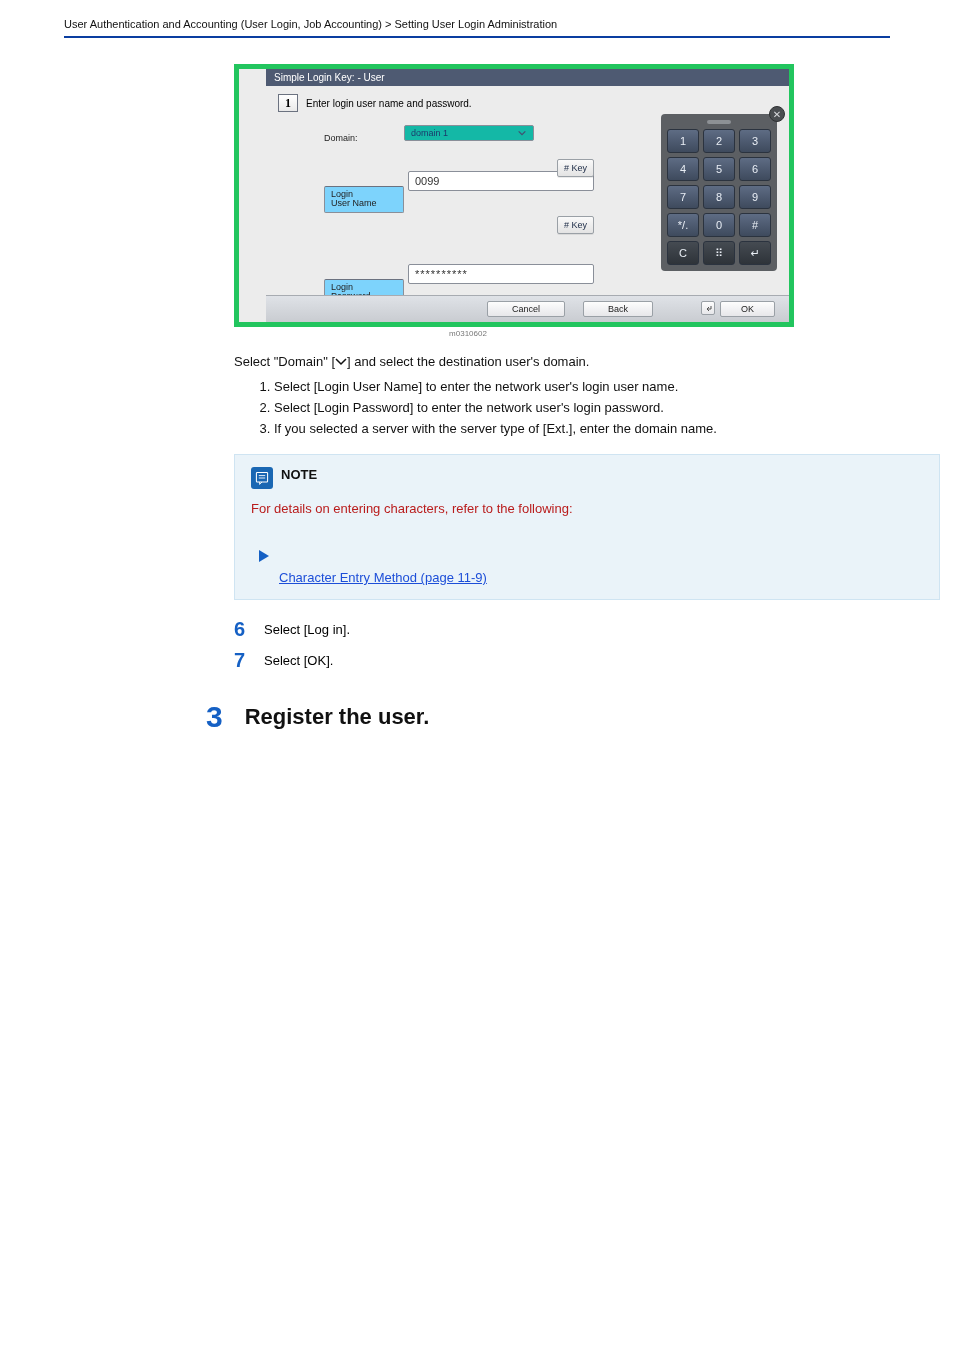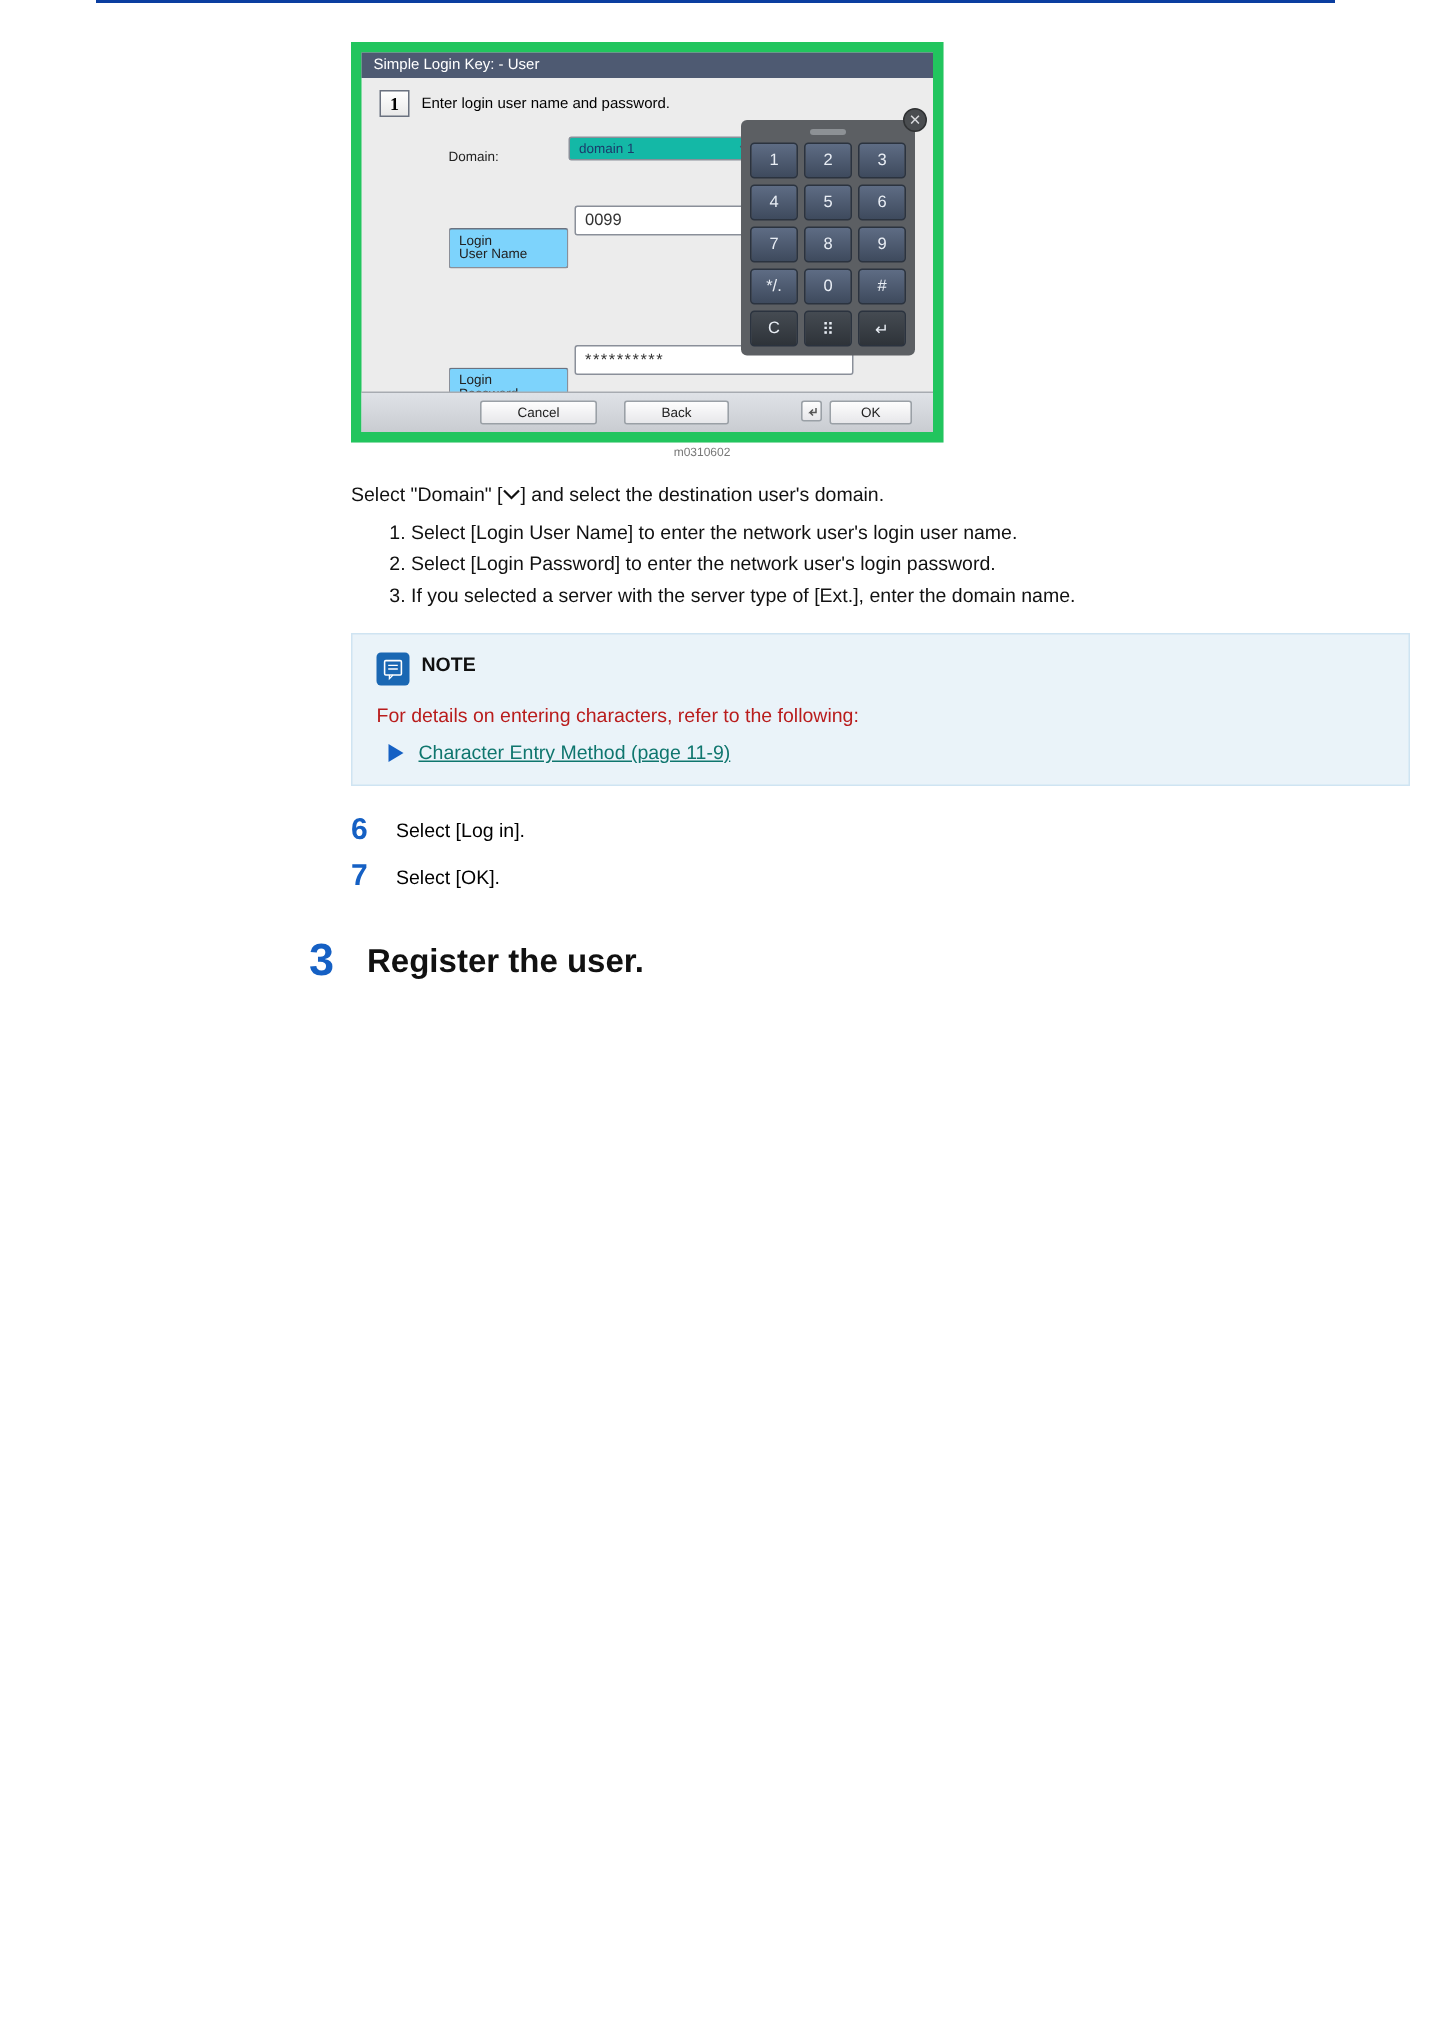--- a/index.html
+++ b/index.html
@@ -28,25 +28,26 @@
     background: #0a3ea0;
     margin: 0 64px 26px 64px;
   }
   .content {
     padding: 0 64px;
   }
   .screenshot-wrap {
     margin-left: 170px;
   }
   .screenshot {
-    width: 395px;
-    border: 7px solid #22c55e;
+    width: 560px;
+    border: 5px solid #22c55e;
     background: #ececec;
     font-size: 10px;
     position: relative;
+    padding-left: 27px;
   }
   .ss-titlebar {
     background: #4e5a72;
     color: #fff;
     padding: 3px 8px;
     font-size: 10px;
   }
   .ss-body {
     position: relative;
     padding: 8px 12px 0 12px;
@@ -226,21 +227,21 @@
     color: #b91c1c;
     margin-top: 12px;
   }
   .note-arrow {
     margin: 10px 0 0 8px;
     display: flex;
     align-items: center;
     gap: 10px;
     font-size: 13px;
   }
-  .note-link { color: #0f766e; text-decoration: underline; }
+  .note-link { color: #1d4ed8; text-decoration: underline; margin-top: 44px; }
   .step-row {
     display: flex;
     align-items: center;
     gap: 12px;
     margin: 8px 0 0 170px;
     font-size: 13px;
   }
   .step-num {
     font-size: 20px;
     font-weight: bold;
@@ -278,20 +279,24 @@
   .enterkeymini {
     width:14px;height:14px;display:inline-block;margin-right:2px;vertical-align:-2px;
     background: linear-gradient(#fdfdfd,#e7e7ea);
     border: 1px solid #9aa0a6;border-radius:2px;position:relative;
   }
 </style>
 </head>
 <body>
 
 <div class="page">
+  <div class="page-header">
+    <div>User Authentication and Accounting (User Login, Job Accounting) &gt; Setting User Login Administration</div>
+    <div class="page-header-right"></div>
+  </div>
   <div class="hr-top"></div>
 
   <div class="content">
     <div class="screenshot-wrap">
       <div class="screenshot">
         <div class="ss-titlebar">Simple Login Key:    - User</div>
         <div class="ss-body">
           <div class="ss-step">
             <div class="ss-stepbox">1</div>
             <div>Enter login user name and password.</div>

